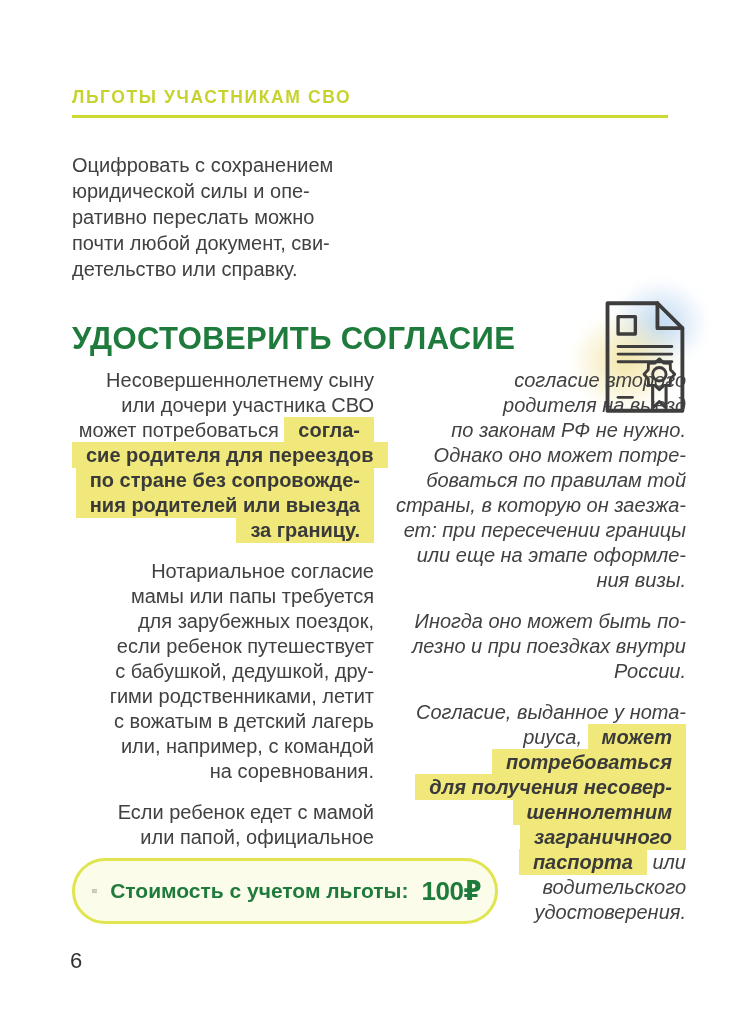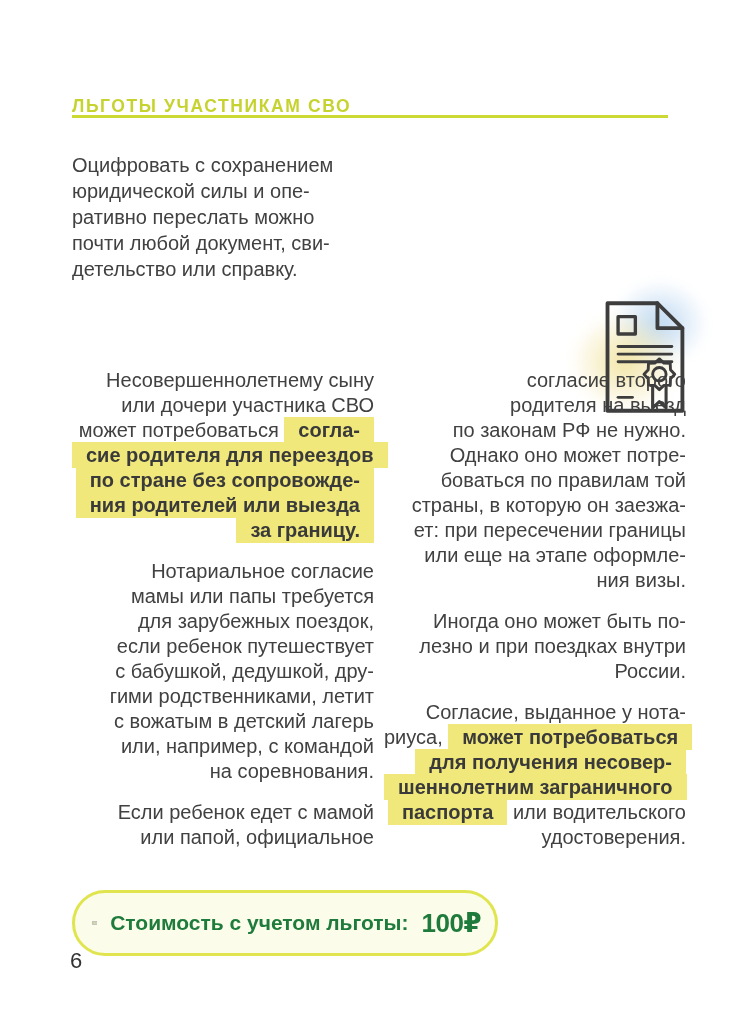--- a/index.html
+++ b/index.html
@@ -8,21 +8,21 @@
     position:relative;
     width:730px;height:1024px;
     background:#ffffff;
     margin:0 auto;
     overflow:hidden;
     font-family:"Liberation Sans","DejaVu Sans",sans-serif;
     color:#414141;
   }
   
   .kicker{
-    position:absolute;left:72px;top:96px;
+    position:absolute;left:72px;top:87px;
     font-size:17.5px;font-weight:700;letter-spacing:1.6px;
     color:#c6d32f;white-space:nowrap;
   }
   .kicker-rule{
     position:absolute;left:72px;top:115px;
     width:596px;height:3px;background:#ccd834;
   }
   
   .intro-left,.intro-right{
     position:absolute;top:152px;width:300px;
@@ -44,37 +44,37 @@
     background:radial-gradient(closest-side,rgba(173,206,238,.8),rgba(173,206,238,0));
   }
   .blob-yellow{
     position:absolute;left:-8px;top:28px;width:110px;height:100px;border-radius:50%;
     background:radial-gradient(closest-side,rgba(240,224,150,.85),rgba(240,224,150,0));
   }
   .cert-svg{position:absolute;left:18px;top:14px;}
   
   .col{position:absolute;top:368px;width:302px;}
   .col-left{left:72px;}
-  .col-right{left:384px;}
+  .col-right{left:384px;font-style:italic;}
   .para{
     font-size:20px;line-height:25px;white-space:pre-line;
     margin:0 0 16px 0;
     text-align:right;
   }
   .hl{
     background:#f0e87a;color:#3a3a3a;font-weight:700;
     padding:2px 14px;
     -webkit-box-decoration-break:clone;box-decoration-break:clone;
   }
   
   .cost-banner{
     position:absolute;left:72px;top:858px;width:426px;height:66px;
     box-sizing:border-box;
     background:#fbfce9;border:3px solid #e0e54f;border-radius:34px;
-    display:flex;align-items:center;gap:13px;padding:0 14px 0 17px;margin-top:32px;
+    display:flex;align-items:center;gap:13px;padding:0 14px 0 17px;
   }
   .cost-label{font-size:21px;font-weight:700;color:#1e7b3c;white-space:nowrap;}
   .cost-value{font-size:26px;font-weight:700;color:#1e7b3c;letter-spacing:-.5px;white-space:nowrap;}
   
   .page-number{
     position:absolute;left:70px;top:948px;
     font-size:22px;color:#333333;
   }
 </style>
 </head>
@@ -84,20 +84,21 @@
 
   <div class="kicker">ЛЬГОТЫ УЧАСТНИКАМ СВО</div>
   <div class="kicker-rule"></div>
 
   <div class="intro-left">Оцифровать с сохранением
 юридической силы и опе-
 ративно переслать можно
 почти любой документ, сви-
 детельство или справку.</div>
 
+  <h1 class="section-title">УДОСТОВЕРИТЬ СОГЛАСИЕ</h1>
 
   <div class="icon-wrap">
     <div class="blob">
       <div class="blob-blue"></div>
       <div class="blob-yellow"></div>
     </div>
     <svg class="cert-svg" width="96" height="118" viewBox="0 0 100 122">
       <g fill="none" stroke="#3d3d3d" stroke-width="4" stroke-linejoin="round" stroke-linecap="round">
         <path d="M12 5 H64 L90 31 V117 H12 Z"></path>
         <path d="M64 5 V31 H90"></path>

